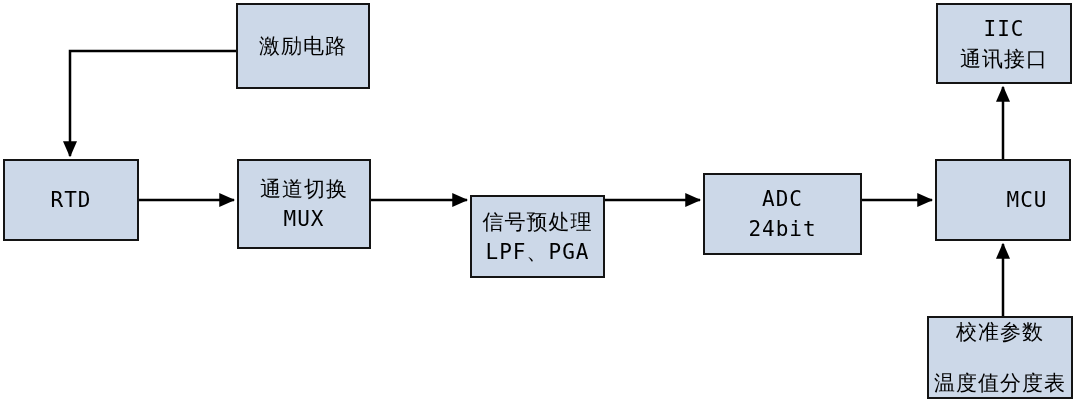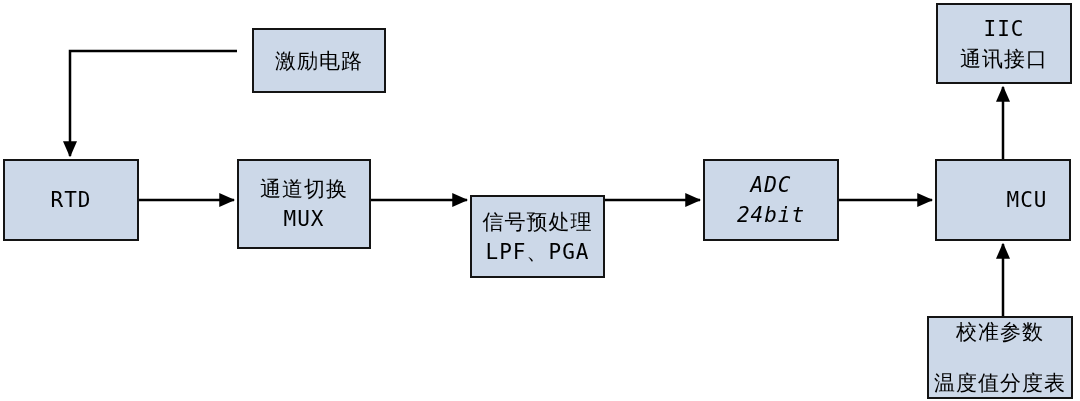--- a/index.html
+++ b/index.html
@@ -32,25 +32,25 @@
     align-items: center;
     justify-content: center;
     text-align: center;
     color: #000000;
     font-size: 21px;
     line-height: 30px;
     letter-spacing: 1px;
     white-space: nowrap;
   }
   
-  .node-excitation { left: 252px; top: 3px;   width: 134px; height: 65px; margin-top: 25px; }
+  .node-excitation { left: 236px; top: 3px;   width: 134px; height: 86px; }
   .node-rtd        { left: 3px;   top: 159px; width: 136px; height: 82px; }
   .node-mux        { left: 237px; top: 159px; width: 134px; height: 90px; }
   .node-preproc    { left: 470px; top: 159px; width: 135px; height: 83px; margin-top: 36px; }
-  .node-adc        { left: 703px; top: 159px; width: 136px; height: 82px; font-style: italic; }
+  .node-adc        { left: 703px; top: 173px; width: 159px; height: 82px; }
   .node-mcu        { left: 935px; top: 159px; width: 136px; height: 82px; padding-left: 48px; }
   .node-iic        { left: 936px; top: 3px;   width: 136px; height: 81px; }
   .node-calib      { left: 927px; top: 316px; width: 146px; height: 83px; gap: 21px; }
 </style>
 </head>
 <body>
 
 <div class="canvas">
 
   <svg class="edges-layer" width="1080" height="401" viewBox="0 0 1080 401" xmlns="http://www.w3.org/2000/svg">

